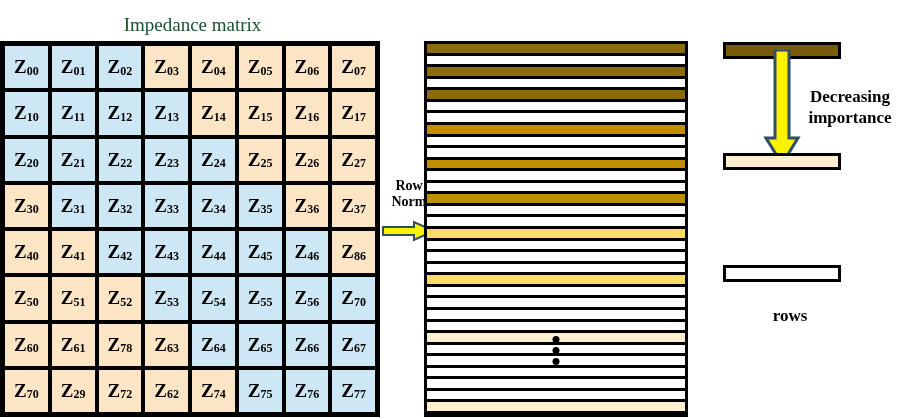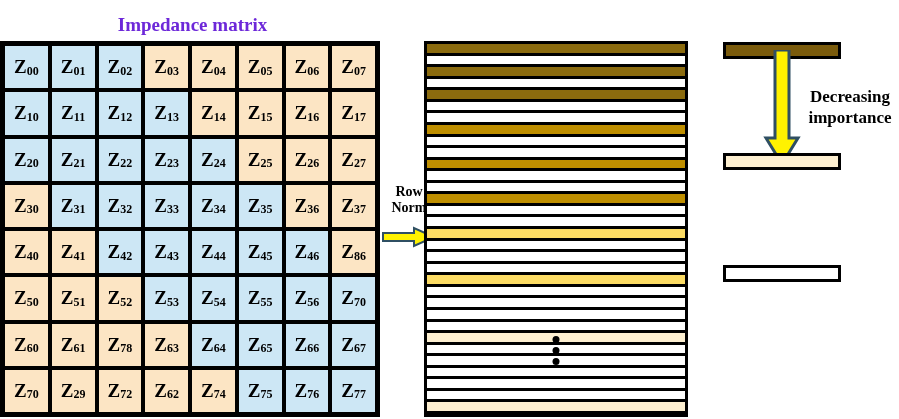--- a/index.html
+++ b/index.html
@@ -1,38 +1,38 @@
 <!DOCTYPE html>
 <html><head>
 <meta charset="utf-8">
 <style>
   html,body{margin:0;padding:0;background:#ffffff;}
   body{width:899px;height:419px;position:relative;overflow:hidden;
        font-family:"Liberation Serif",serif;color:#000;}
 
-  .title{position:absolute;text-align:center;font-weight:bold;
-         font-family:"Liberation Serif",serif;color:#6d28d9;line-height:1.12;}
+  .title{position:absolute;text-align:center;font-weight:normal;
+         font-family:"Liberation Serif",serif;color:#14532d;line-height:1.12;}
 
   
   #matrix-panel{position:absolute;left:0;top:0;width:385px;height:419px;}
   #matrix-title{left:0;top:14px;width:385px;font-size:19px;}
   #matrix-grid{position:absolute;left:0;top:41px;width:380px;height:376px;
                border:3px solid #000;box-sizing:border-box;
                display:grid;grid-template-columns:repeat(8,1fr);grid-template-rows:repeat(8,1fr);
                background:#000;gap:0;}
   .cell{position:relative;display:flex;align-items:center;justify-content:center;
         border:2px solid #000;box-sizing:border-box;font-weight:bold;
         font-size:19px;font-family:"Liberation Serif",serif;}
   .cell.b{background:#CDE7F5;}
   .cell.p{background:#FCE5C4;}
   .cell .zt{display:inline-block;letter-spacing:0;}
   .cell .zs{font-size:12px;vertical-align:sub;position:relative;top:4px;left:0px;}
 
   
-  #rownorm{position:absolute;left:380px;top:184px;width:58px;height:72px;}
+  #rownorm{position:absolute;left:380px;top:178px;width:58px;height:72px;}
   #rownorm-label{position:absolute;left:0;top:0;width:58px;text-align:center;
                  font-size:14px;font-weight:bold;line-height:1.15;}
   #rownorm-arrow{position:absolute;left:2px;top:42px;width:54px;height:22px;}
 
   
   #stack-panel{position:absolute;left:420px;top:0;width:290px;height:419px;}
   #stack-title{left:420px;top:2px;width:285px;font-size:18px;}
   #stack{position:absolute;left:424px;top:41px;width:264px;height:376px;
          border:3px solid #000;box-sizing:border-box;background:#ffffff;
          display:flex;flex-direction:column;}
@@ -382,14 +382,15 @@
   <svg id="leg-arrow" viewBox="0 0 40 116">
     <polygon points="13,0 27,0 27,88 36,88 20,114 4,88 13,88" fill="#FFF200" stroke="#2F4F63" stroke-width="3" stroke-linejoin="miter"></polygon>
   </svg>
   <div class="legbar" id="leg-bar-mid" style="background: rgb(253, 239, 208);"></div>
   <div id="leg-text-dec">
     <span class="lt2">Decreasing</span>
     <span class="lt2">importance</span>
   </div>
   <div class="legbar" id="leg-bar-bot" style="background: rgb(255, 255, 255);"></div>
   <div id="leg-text-unx">
+    <span class="lt2">rows</span>
   </div>
 </div>
 
 </body></html>

